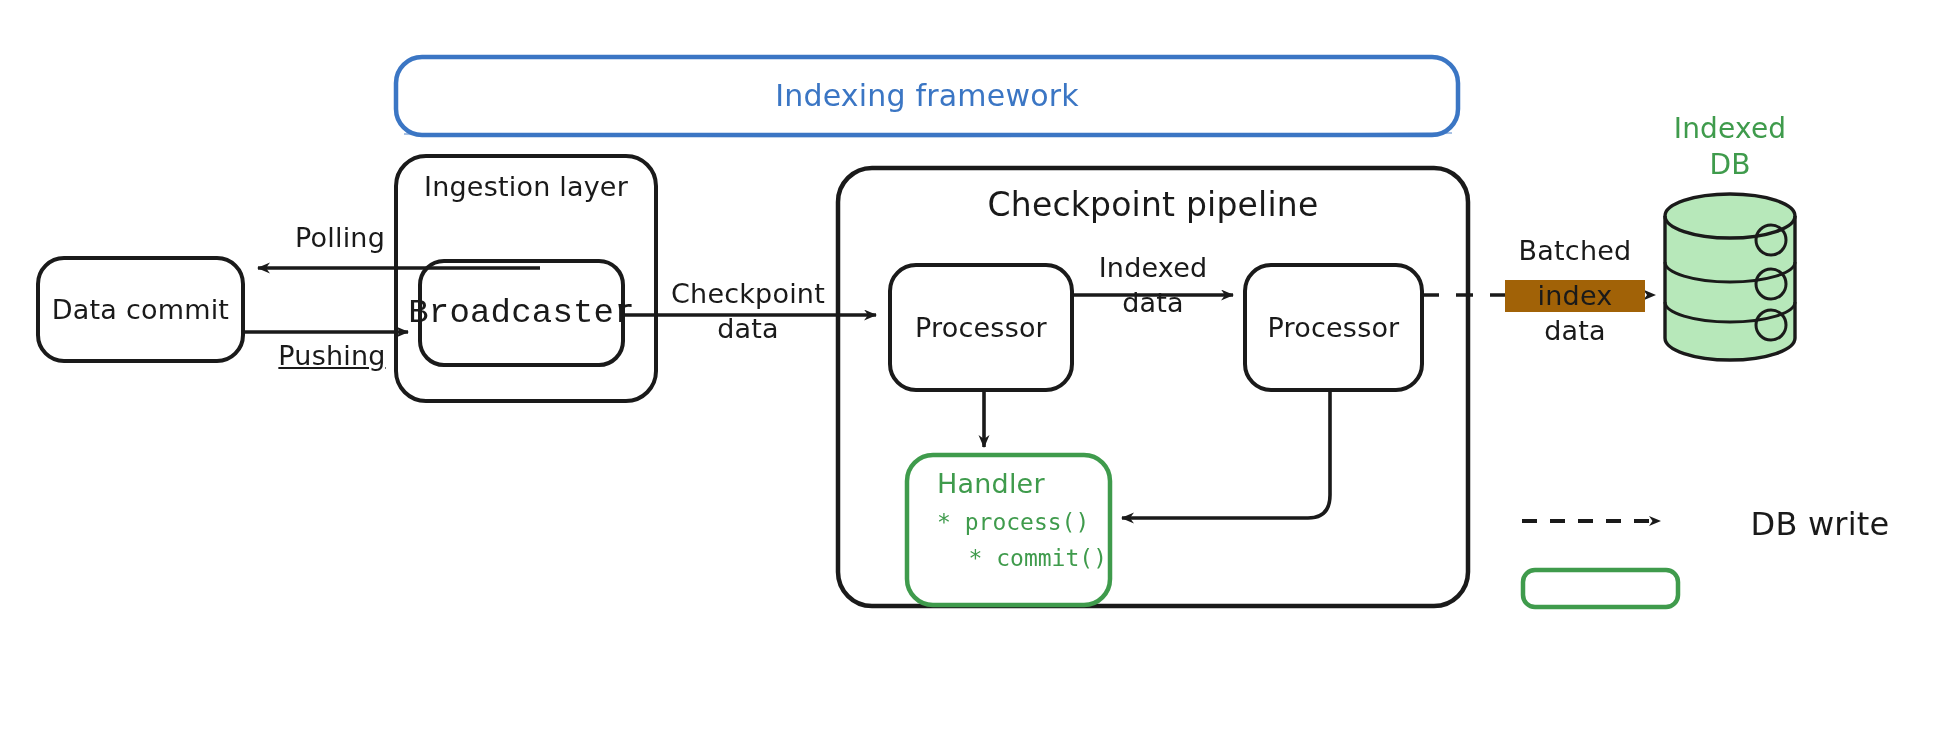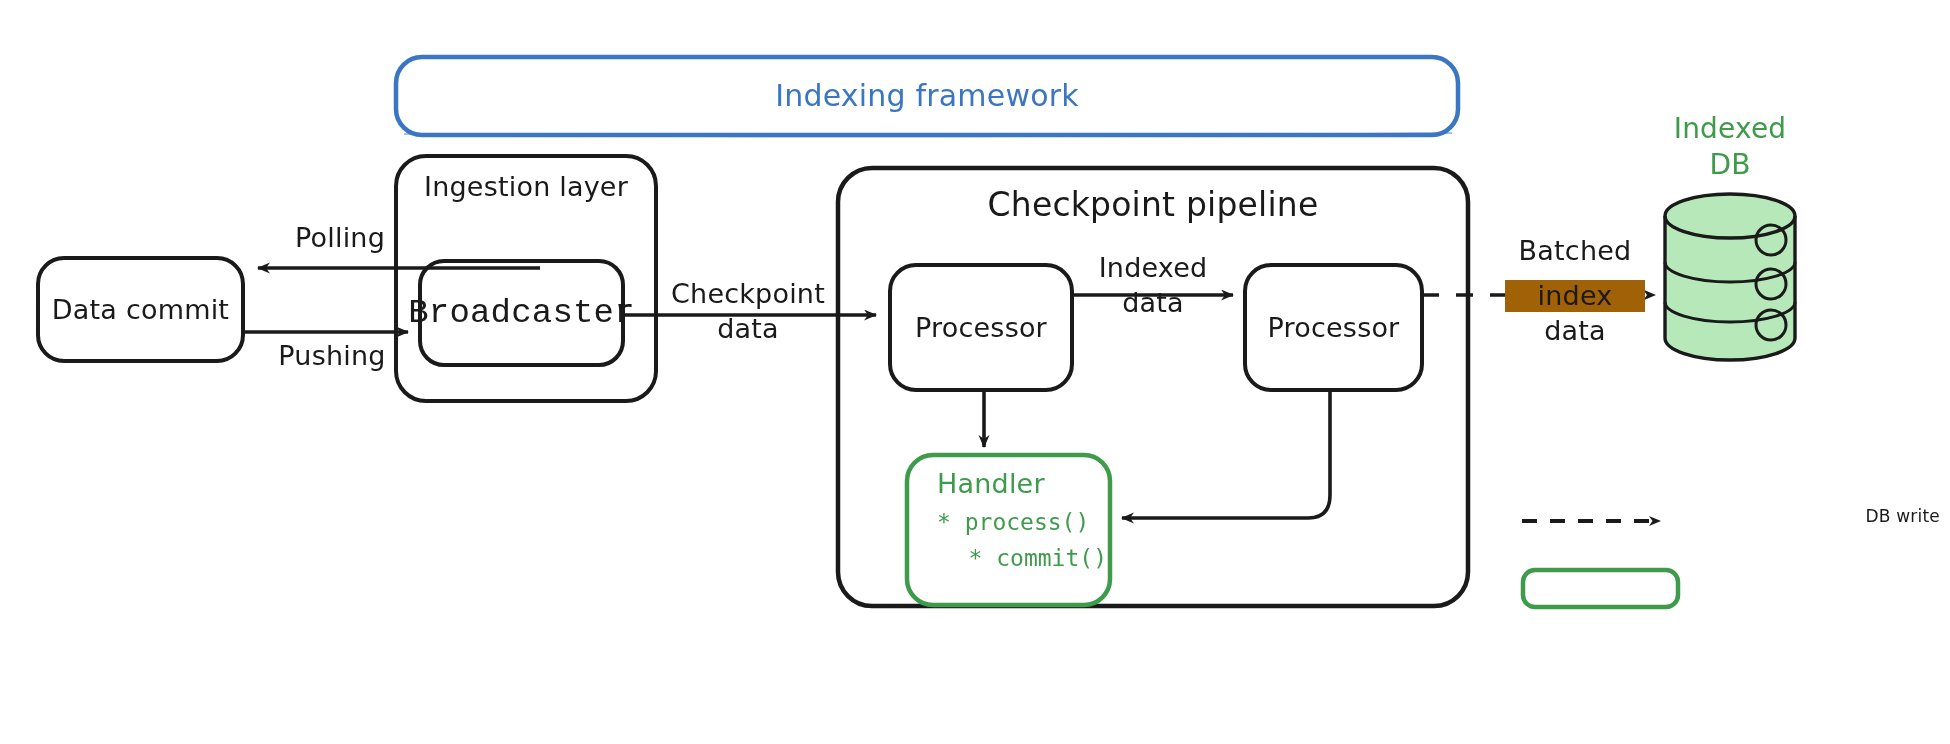--- a/index.html
+++ b/index.html
@@ -158,30 +158,30 @@
   <div class="lbl centerbox" style="left:890px; top:265px; width:182px; height:125px; font-size:27px;">Processor</div>
 
   <div class="lbl centerbox" style="left:1245px; top:265px; width:177px; height:125px; font-size:27px;">Processor</div>
 
   <div class="lbl green" style="left:937px; top:468px; width:160px; font-size:27px; text-align:left;">Handler</div>
   <div class="lbl green mono" style="left:937px; top:509px; width:170px; font-size:23px; text-align:left;">* process()</div>
   <div class="lbl green mono" style="left:937px; top:545px; width:170px; font-size:23px; text-align:right;">* commit()</div>
 
   <div class="lbl" style="left:270px; top:222px; width:140px; font-size:27px;">Polling</div>
 
-  <div class="lbl" style="left:262px; top:340px; width:140px; font-size:27px;">Pushing</div>
+  <div class="lbl" style="left:262px; top:340px; width:140px; font-size:27px;text-decoration:underline;">Pushing</div>
 
   <div class="lbl" style="left:648px; top:278px; width:200px; font-size:27px;">Checkpoint</div>
   <div class="lbl" style="left:648px; top:313px; width:200px; font-size:27px;">data</div>
 
   <div class="lbl" style="left:1078px; top:252px; width:150px; font-size:27px;">Indexed</div>
   <div class="lbl" style="left:1078px; top:287px; width:150px; font-size:27px;">data</div>
 
   <div class="lbl" style="left:1490px; top:235px; width:170px; font-size:27px;">Batched</div>
   <div class="lbl" style="left:1505px; top:280px; width:140px; font-size:27px; background:#a16207;">index</div>
   <div class="lbl" style="left:1490px; top:315px; width:170px; font-size:27px;">data</div>
 
   <div class="lbl green" style="left:1655px; top:112px; width:150px; font-size:28px;">Indexed</div>
   <div class="lbl green" style="left:1655px; top:148px; width:150px; font-size:28px;">DB</div>
 
-  <div class="lbl" style="left:1700px; top:506px; width:240px; font-size:17px; text-align:right;">DB write</div>
+  <div class="lbl" style="left:1700px; top:506px; width:240px; font-size:32px; text-align:center;">DB write</div>
 
 </div>
 
 </body></html>

